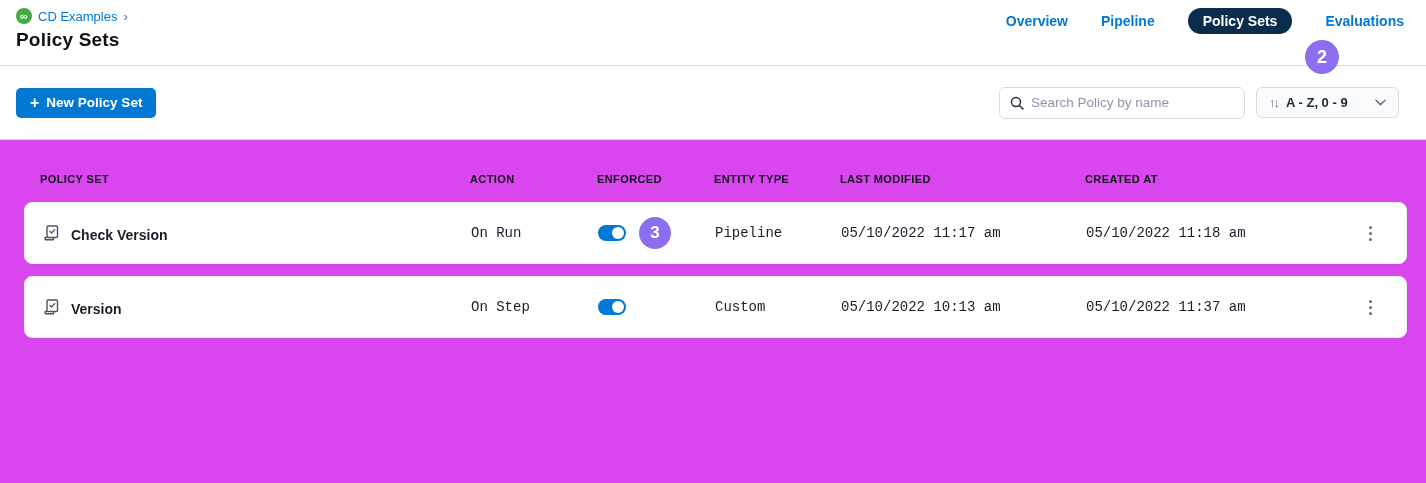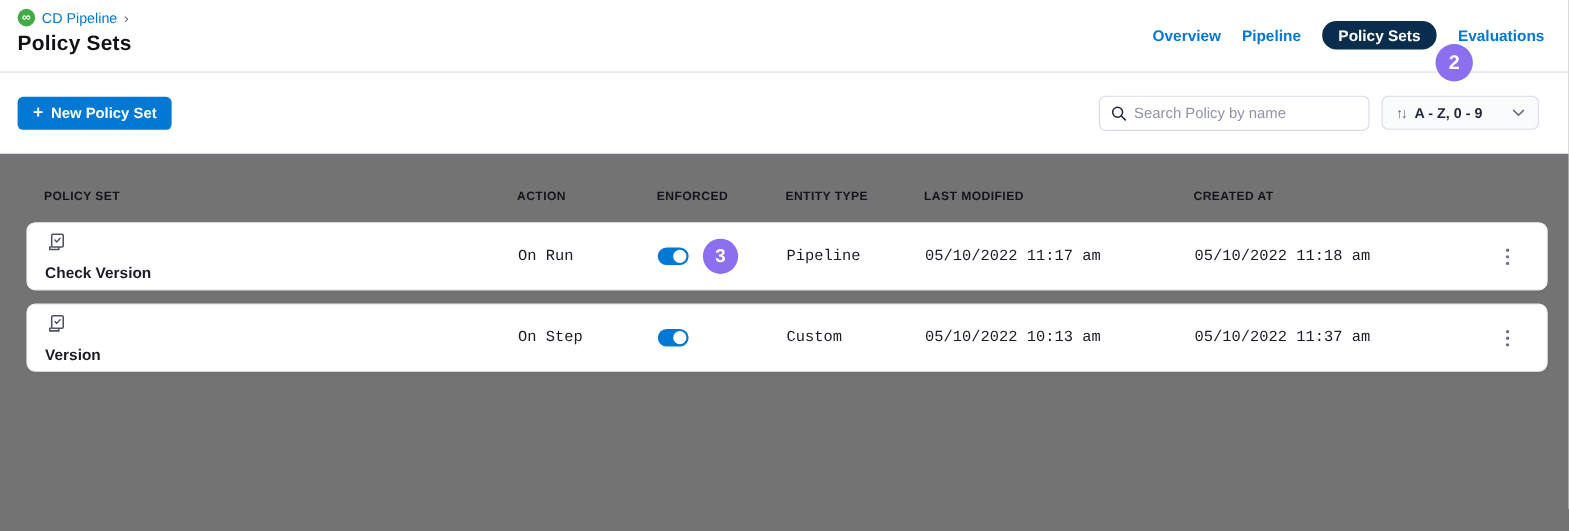--- a/index.html
+++ b/index.html
@@ -50,22 +50,21 @@
     font-size: 19px;
     font-weight: 700;
     color: #121216;
     margin-top: 5px;
     letter-spacing: .2px;
   }
 
   .tabs {
     display: flex;
     align-items: center;
-    gap: 19px;
-    margin-top: 11px;
+    gap: 33px;
   }
   .tab {
     font-size: 14px;
     font-weight: 700;
     color: #0278d5;
     text-decoration: none;
     cursor: pointer;
     white-space: nowrap;
   }
   .tab.active {
@@ -148,21 +147,21 @@
     background: #fafbfc;
     padding: 0 12px;
     gap: 8px;
     cursor: pointer;
   }
   .sort-arrows { color: #6b6d85; font-size: 13px; letter-spacing: -2px; }
   .sort-label { font-size: 13px; font-weight: 700; color: #22283c; flex: 1; white-space: nowrap; }
 
   
   .table-area {
-    background: #737373;
+    background: #d946ef;
     height: 343px;
     padding: 0 19px 0 24px;
   }
   .grid {
     display: grid;
     grid-template-columns: 430px 127px 117px 126px 245px 1fr 40px;
     align-items: center;
     padding: 0 16px;
   }
   .thead { padding-top: 33px; padding-bottom: 17px; }
@@ -175,21 +174,21 @@
   }
   .trow {
     height: 62px;
     background: #ffffff;
     border: 1px solid #eef0f3;
     border-radius: 8px;
     margin-bottom: 12px;
     box-shadow: 0 1px 2px rgba(40,41,61,0.05);
     cursor: pointer;
   }
-  .name-cell { display: flex; align-items: flex-start; gap: 10px; flex-direction: column; }
+  .name-cell { display: flex; align-items: flex-end; gap: 10px; }
   .name-cell .nm { font-size: 14px; font-weight: 700; color: #1c1c28; }
   .cell { font-size: 14px; color: #1c1c28; font-family: Liberation Mono, monospace; }
   .enforced-cell { display: flex; align-items: center; gap: 13px; }
   .toggle {
     width: 28px; height: 16px;
     border-radius: 9px;
     background: #0278d5;
     position: relative;
     cursor: pointer;
     flex: 0 0 auto;
@@ -227,21 +226,21 @@
     background: #6b6d85;
   }
 </style>
 </head>
 <body>
 
 <header class="topbar">
   <div>
     <div class="breadcrumb">
       <span class="cd-icon">∞</span>
-      <a>CD Pipeline</a>
+      <a>CD Examples</a>
       <span class="crumb-chev">›</span>
     </div>
     <h1 class="page-title">Policy Sets</h1>
   </div>
 
   <nav class="tabs">
     <a class="tab">Overview</a>
     <a class="tab">Pipeline</a>
     <a class="tab active">Policy Sets</a>
     <a class="tab">Evaluations</a>

